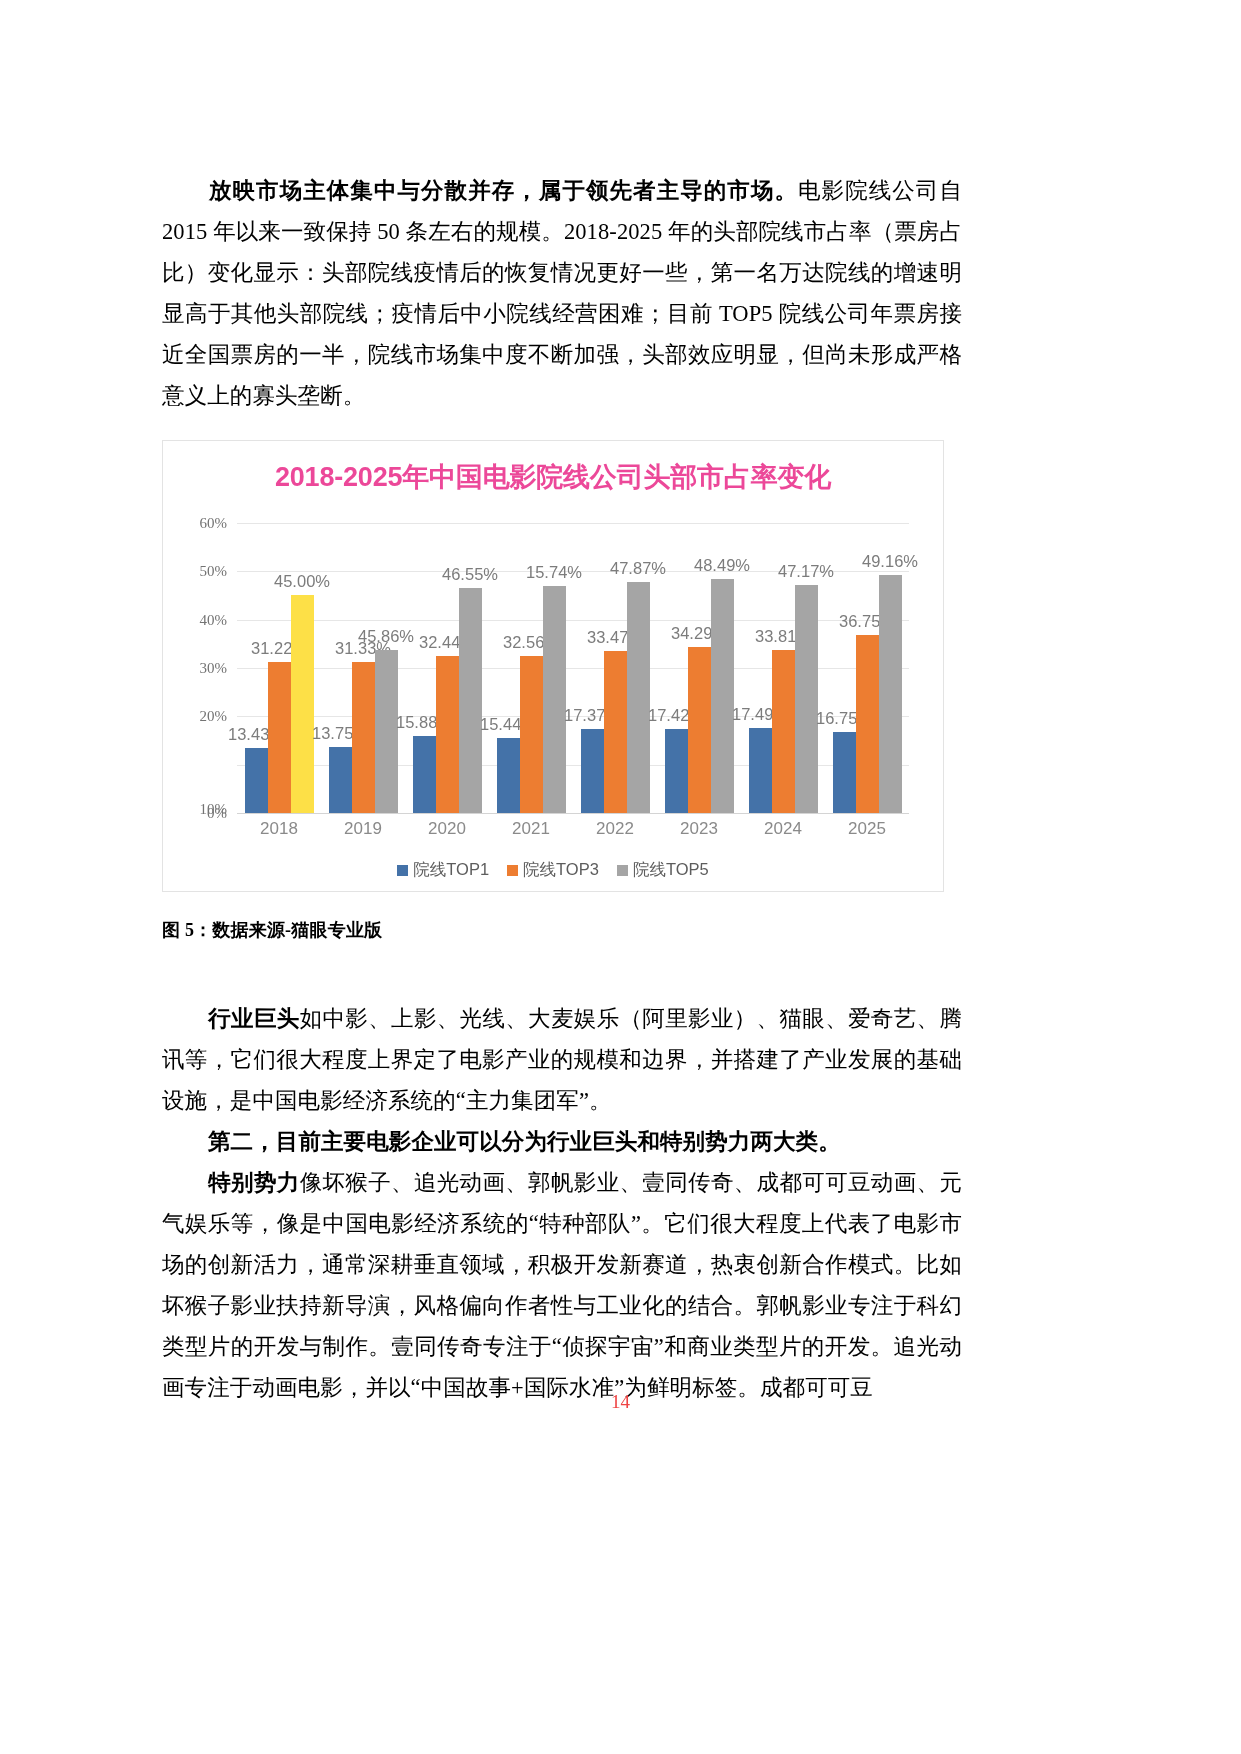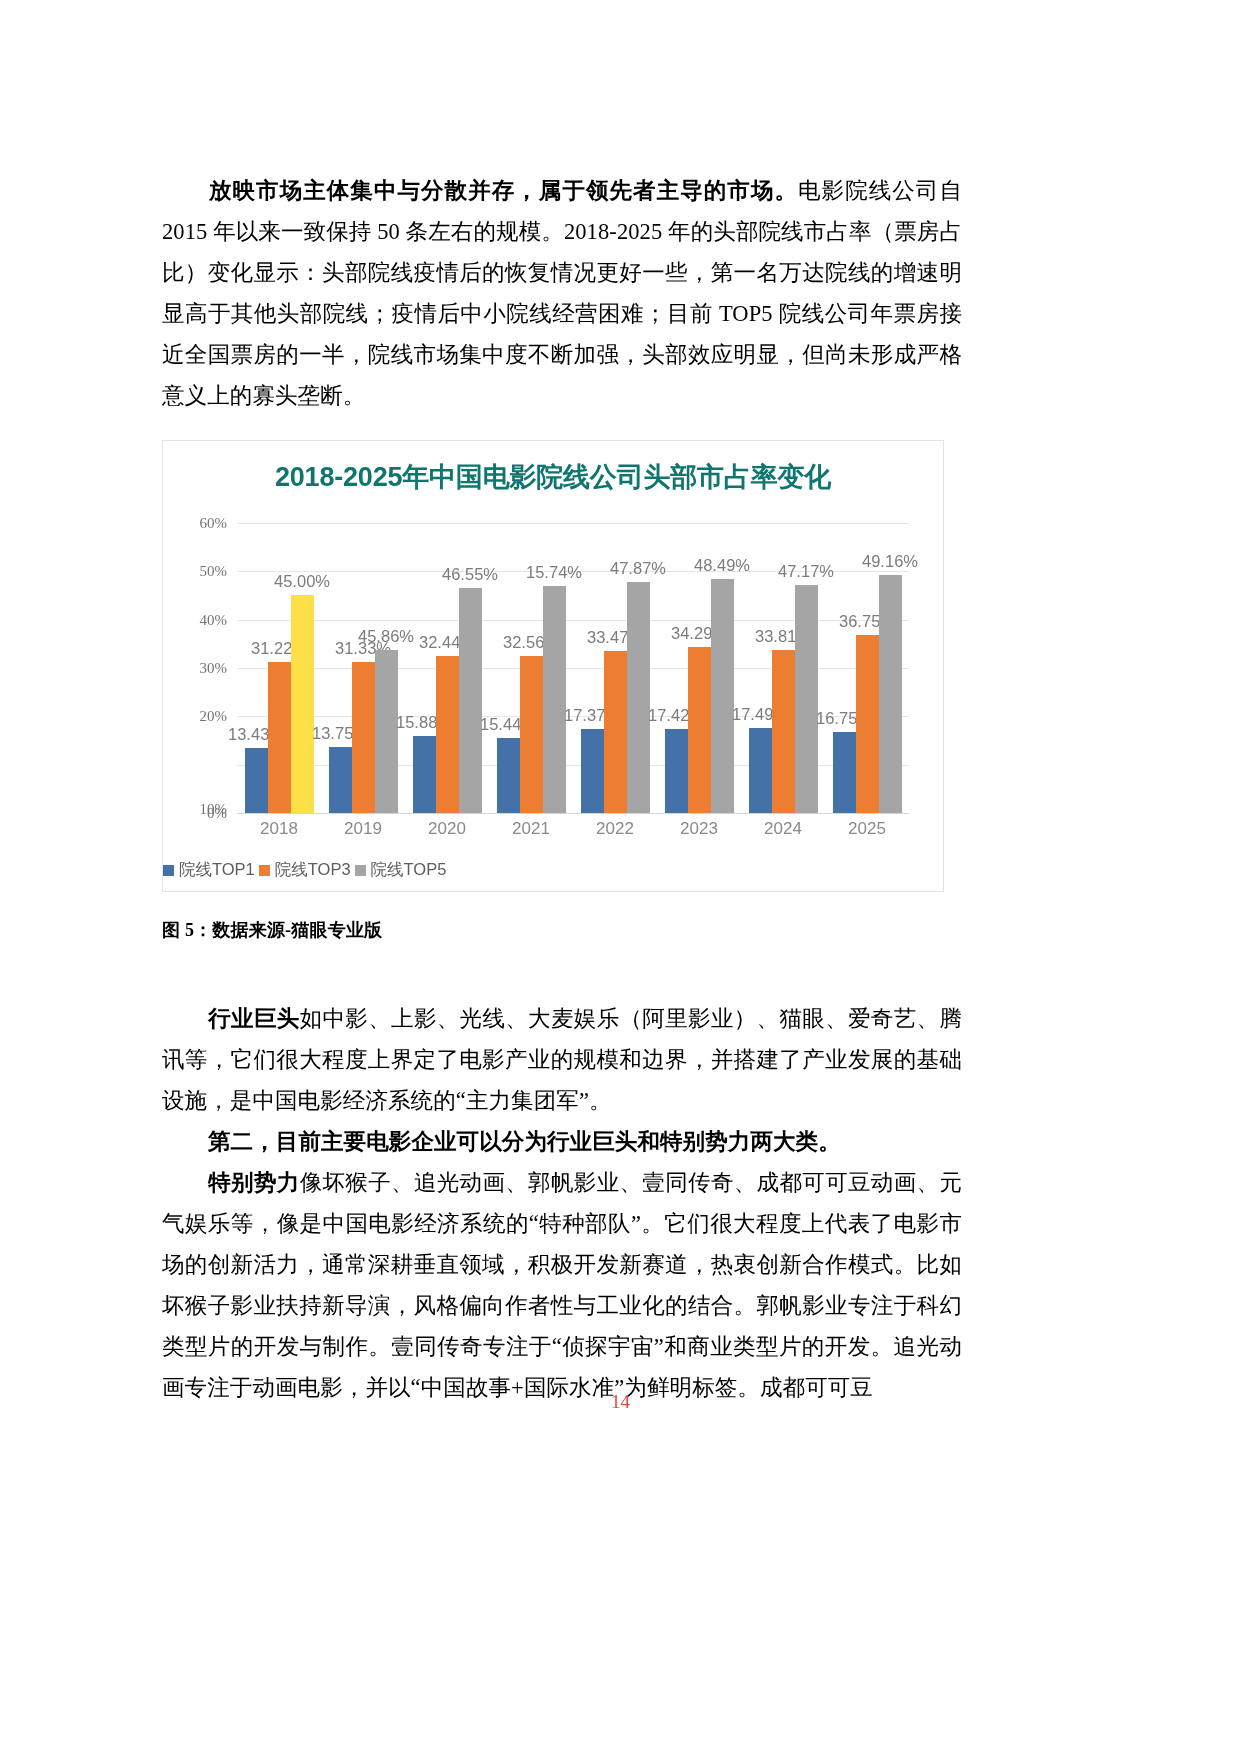--- a/index.html
+++ b/index.html
@@ -53,21 +53,21 @@
     box-sizing: border-box;
   }
   .chart-title {
     position: absolute;
     left: 0; right: 0;
     top: 18px;
     text-align: center;
     font-family: "Liberation Sans", "DejaVu Sans", sans-serif;
     font-weight: bold;
     font-size: 27px;
-    color: #0f766e;
+    color: #ec4899;
     letter-spacing: -0.2px;
   }
 
   .plot {
     position: absolute;
     left: 74px;
     top: 82px;
     width: 672px;
     height: 290px;
   }
@@ -142,23 +142,23 @@
     font-family: "Liberation Sans", "DejaVu Sans", sans-serif;
     font-size: 17px;
     color: #8a8a8a;
   }
 
   .legend {
     position: absolute;
     left: 0; right: 0;
     top: 418px;
     display: flex;
-    justify-content: flex-start;
+    justify-content: center;
     align-items: center;
-    gap: 4px;
+    gap: 18px;
   }
   .legend-item {
     display: flex;
     align-items: center;
     gap: 5px;
     font-family: "Liberation Sans", "DejaVu Sans", sans-serif;
     font-size: 16.5px;
     color: #5d5d5d;
   }
   .swatch { width: 11px; height: 11px; display: inline-block; }

